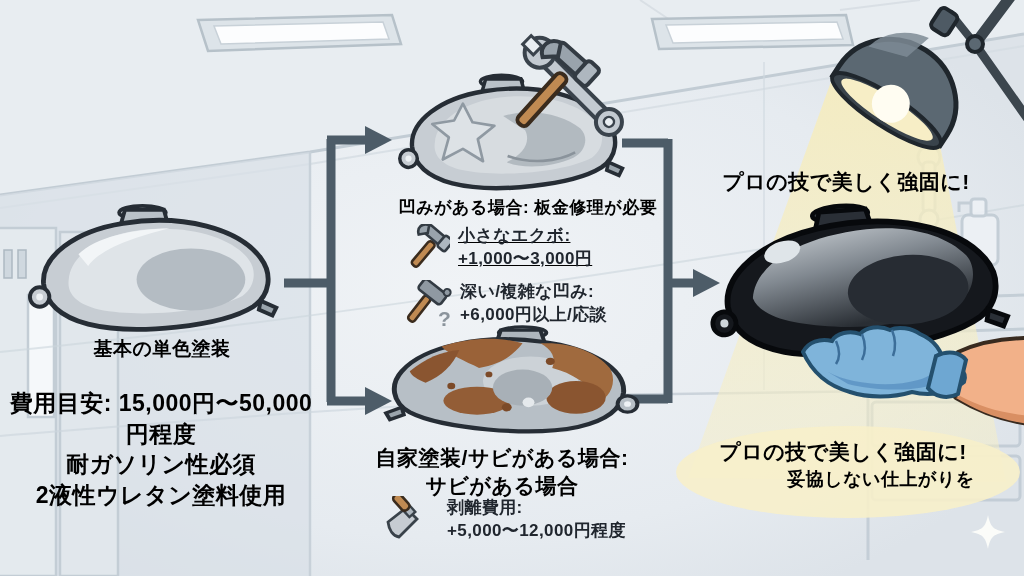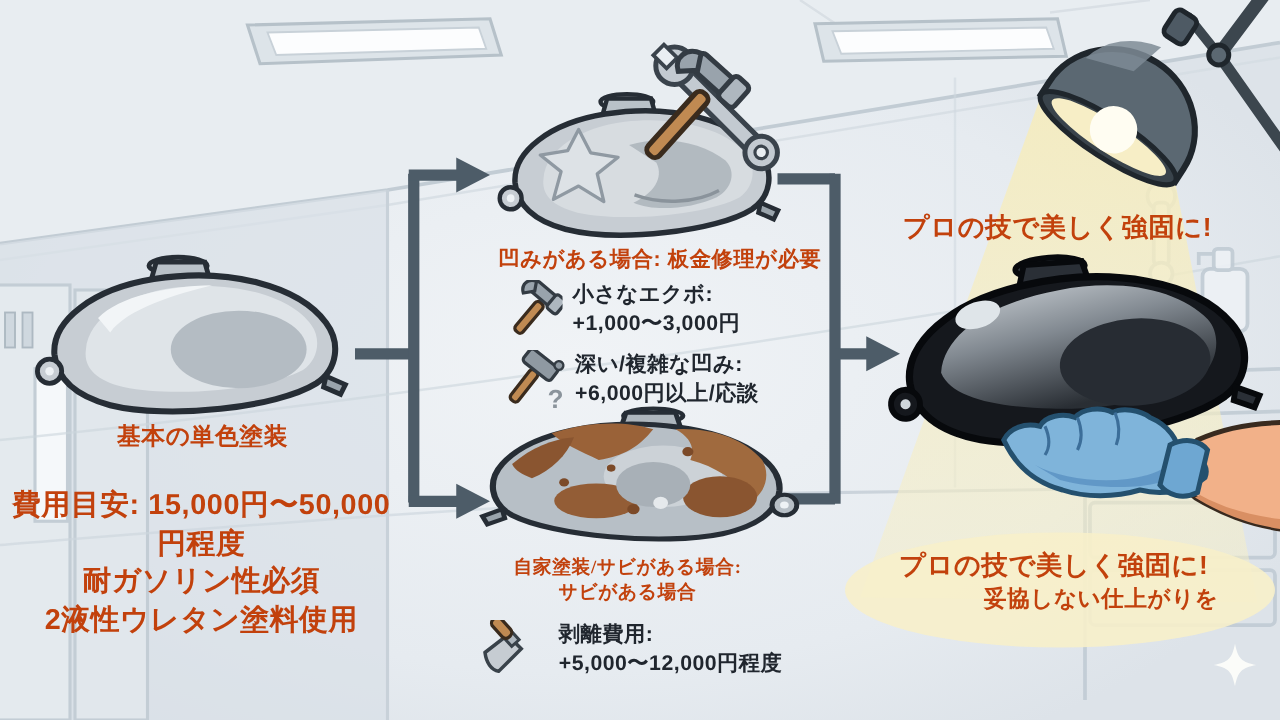--- a/index.html
+++ b/index.html
@@ -1,19 +1,19 @@
 <!DOCTYPE html>
 <html><head>
 <meta charset="utf-8">
 <style>
   html,body{margin:0;padding:0;background:#2b2f36;}
   .stage{position:relative;width:1024px;height:576px;overflow:hidden;
          background:#dfe5ea;font-family:"Liberation Sans","DejaVu Sans",sans-serif;}
   .stage svg.layer{position:absolute;left:0;top:0;width:1024px;height:576px;}
-  .t{position:absolute;font-weight:700;color:#c2410c;letter-spacing:.5px;}
+  .t{position:absolute;font-weight:700;color:#000000;letter-spacing:.5px;}
   .center{text-align:center;}
   .row{position:absolute;display:flex;align-items:flex-start;gap:8px;}
   .row .txt{font-weight:700;color:#20262e;font-size:17px;line-height:1.38;letter-spacing:.4px;}
   .row svg{flex:0 0 auto;}
 </style>
 </head>
 <body>
 
 <div class="stage">
 
@@ -218,21 +218,21 @@
   <div class="t center" style="left:22px;top:336px;width:280px;font-size:19px;">基本の単色塗装</div>
 
   <div class="t center" style="left:0px;top:388px;width:322px;font-size:23px;line-height:1.33;">
     <div>費用目安: 15,000円〜50,000円程度</div>
     <div>耐ガソリン性必須</div>
     <div>2液性ウレタン塗料使用</div>
   </div>
 
   <div class="t center" style="left:380px;top:196px;width:296px;font-size:17px;">凹みがある場合: 板金修理が必要</div>
 
-  <div class="row" style="left:408px;top:224px;">
+  <div class="row" style="left:408px;top:224px;text-decoration:underline;">
     <svg width="42" height="46" viewBox="0 0 42 46">
       <g transform="translate(21,23) rotate(40)">
         <rect x="-3.8" y="-6" width="7.6" height="30" rx="3" fill="#c08a52" stroke="#3a2b1d" stroke-width="2.6"></rect>
         <rect x="-14" y="-18" width="22" height="10" rx="2.5" fill="#99a3ac" stroke="#333b43" stroke-width="2.6"></rect>
         <rect x="5" y="-20" width="10" height="14" rx="2.5" fill="#aeb7bf" stroke="#333b43" stroke-width="2.6"></rect>
         <path d="M-14,-17 C-21,-14 -22,-7 -16,-3 L-10,-10 Z" fill="#99a3ac" stroke="#333b43" stroke-width="2.6"></path>
       </g>
     </svg>
     <div class="txt">
       <div>小さなエクボ:</div>
@@ -248,21 +248,21 @@
         <circle cx="12" cy="-19" r="3.5" fill="#8f99a2" stroke="#333b43" stroke-width="2"></circle>
       </g>
       <text x="32" y="46" font-size="21" font-weight="800" fill="#8b949c">?</text>
     </svg>
     <div class="txt">
       <div>深い/複雑な凹み:</div>
       <div>+6,000円以上/応談</div>
     </div>
   </div>
 
-  <div class="t center" style="left:352px;top:444px;width:300px;font-size:15px;line-height:1.35;font-family:Liberation Serif, serif;">
+  <div class="t center" style="left:352px;top:444px;width:300px;font-size:21px;line-height:1.35;">
     <div>自家塗装/サビがある場合:</div>
     <div>サビがある場合</div>
   </div>
 
   <div class="row" style="left:384px;top:496px;gap:17px;">
     <svg width="46" height="48" viewBox="0 0 46 48">
       <path d="M4,26 L22,12 L33,23 L15,41 C9,40 5,34 4,26 Z" fill="#c6ccd2" stroke="#39424a" stroke-width="2.8"></path>
       <g transform="translate(27,17) rotate(-42)">
         <rect x="-4" y="-6" width="8" height="8" fill="#aeb7bf" stroke="#39424a" stroke-width="2.4"></rect>
         <rect x="-4.5" y="-24" width="9" height="19" rx="4" fill="#c08a52" stroke="#3a2b1d" stroke-width="2.6"></rect>

